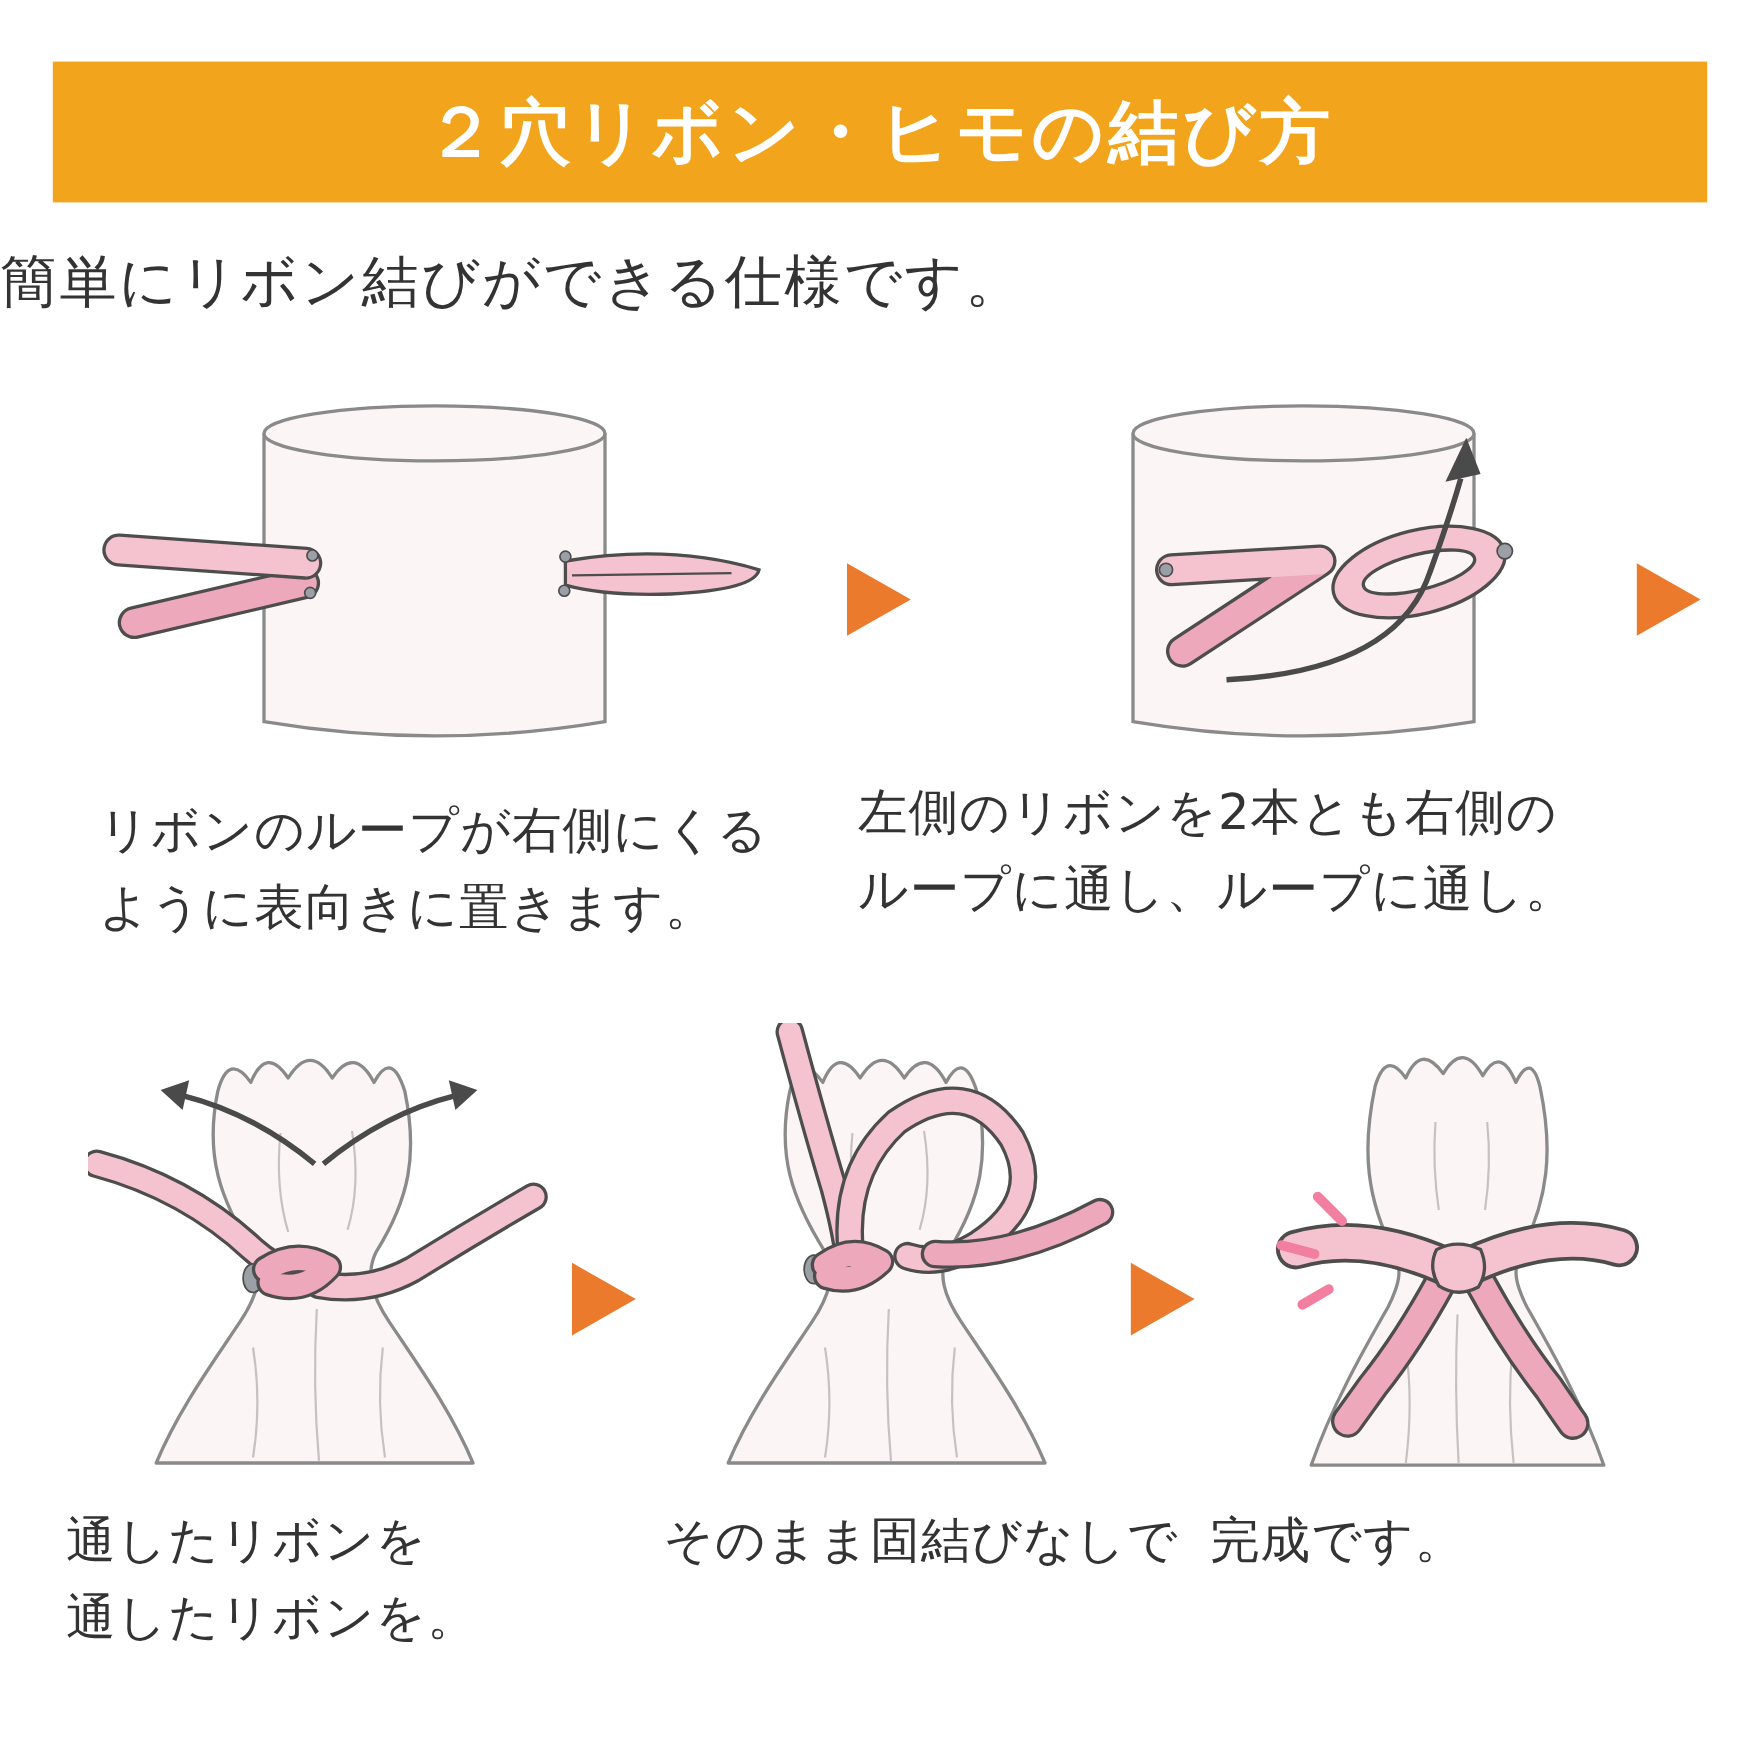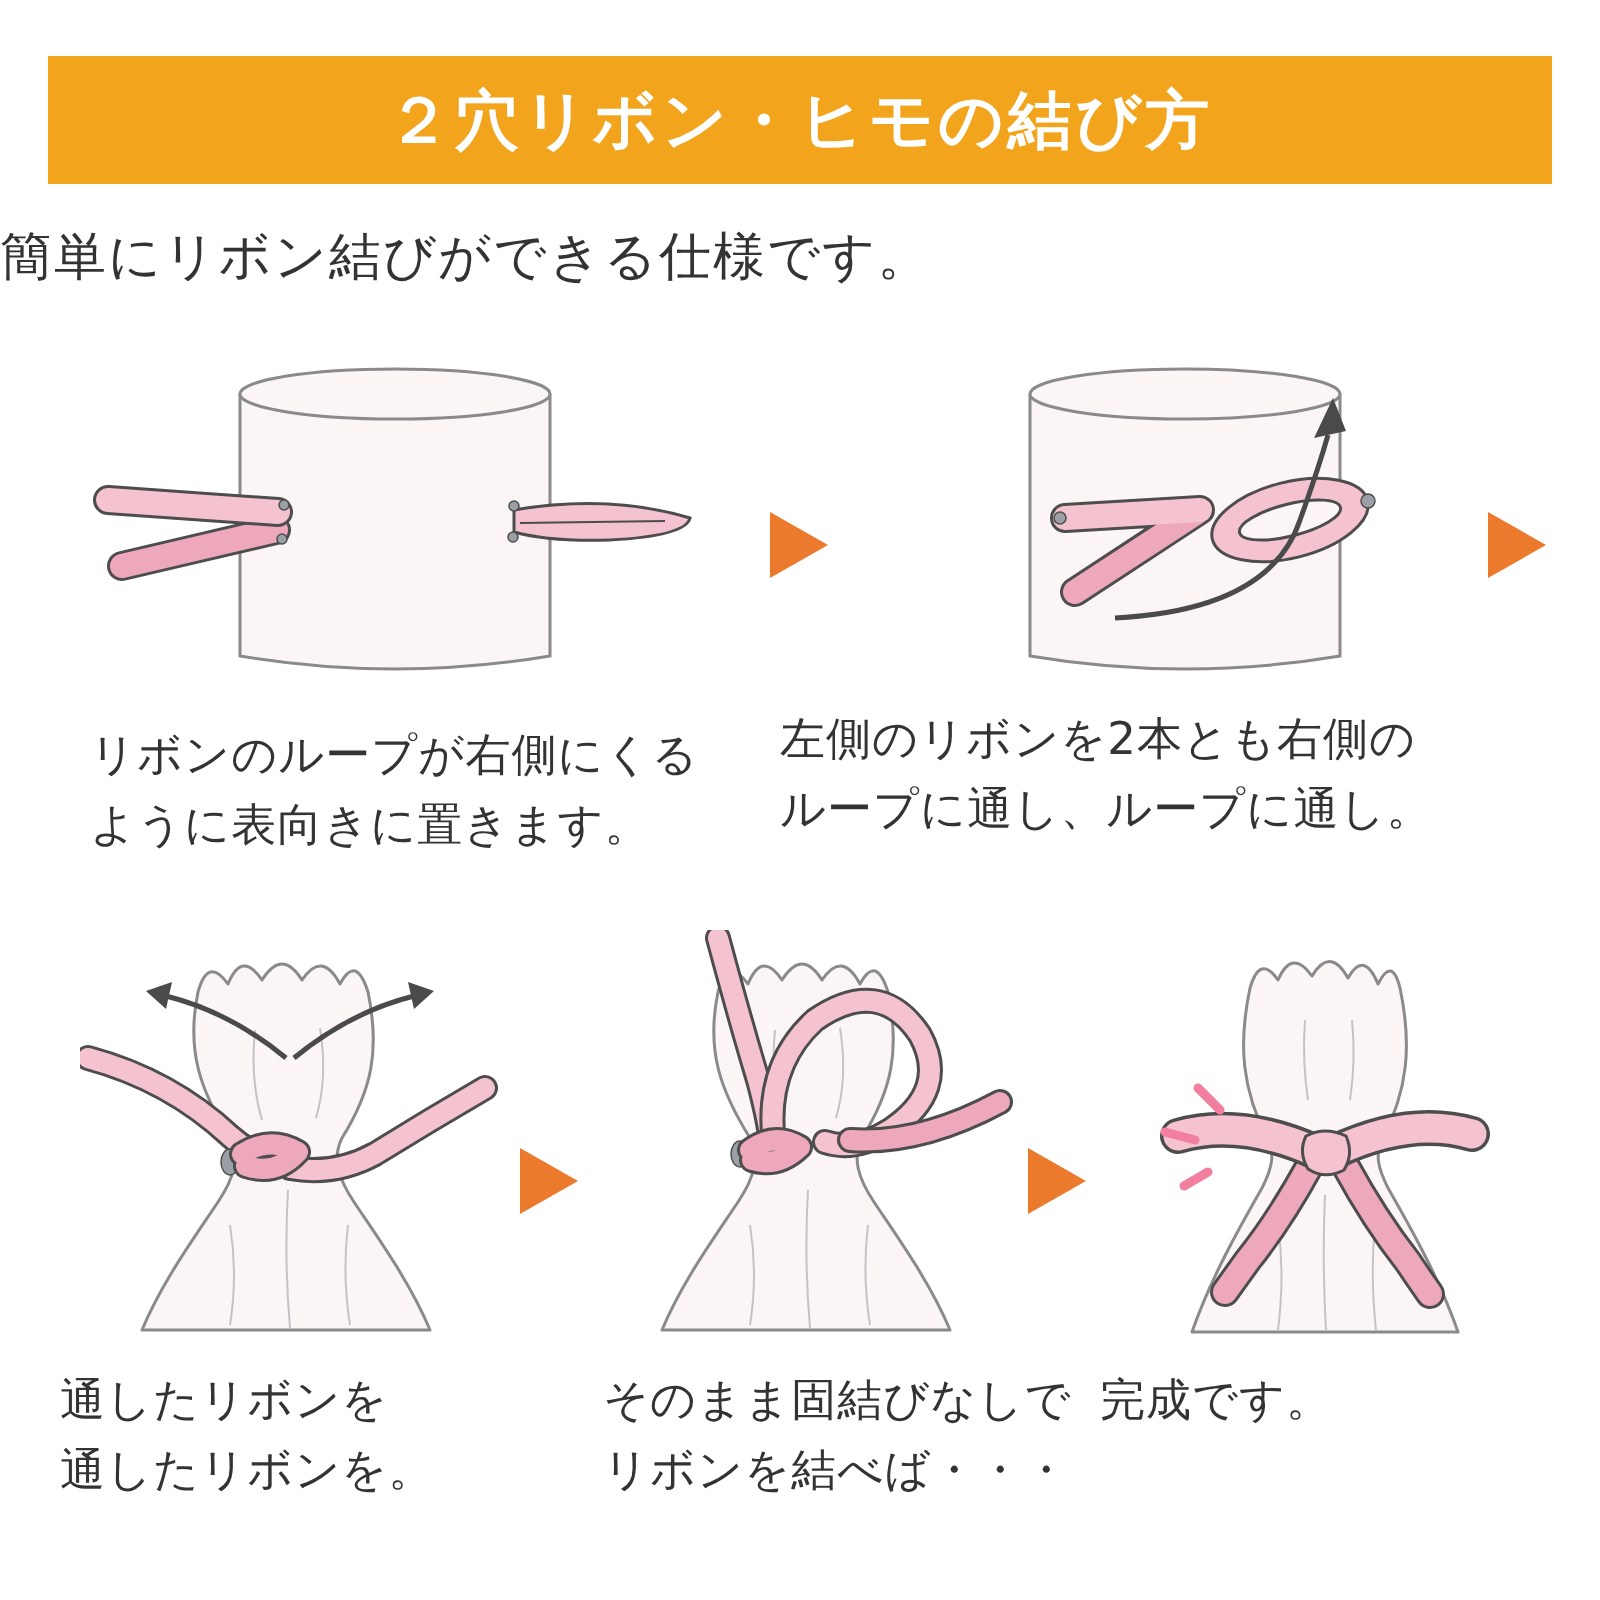--- a/index.html
+++ b/index.html
@@ -211,20 +211,19 @@
       </g>
     </svg>
   </figure>
 
   <p class="caption" style="left:60px; top:1365px; width:460px;">
     <span class="cap-line">通したリボンを</span>
     <span class="cap-line">通したリボンを。</span>
   </p>
   <p class="caption" style="left:570px; top:1365px; width:480px;margin-left:33px;">
     <span class="cap-line">そのまま固結びなしで</span>
-    <span class="cap-line">リボンを結べば・・・</span>
   </p>
   <p class="caption" style="left:1100px; top:1365px; width:450px;">
     <span class="cap-line">完成です。</span>
     <span class="cap-line"></span>
   </p>
 
 </div>
 
 </body></html>

